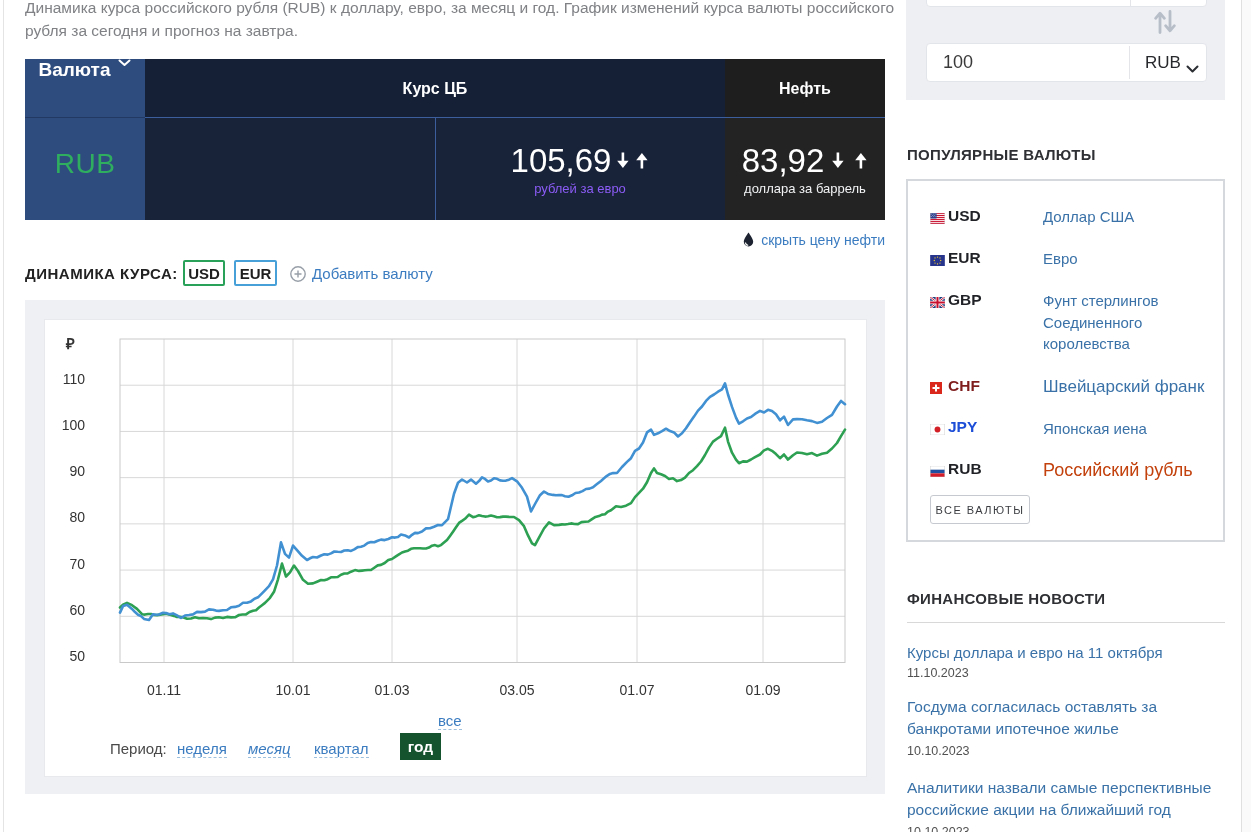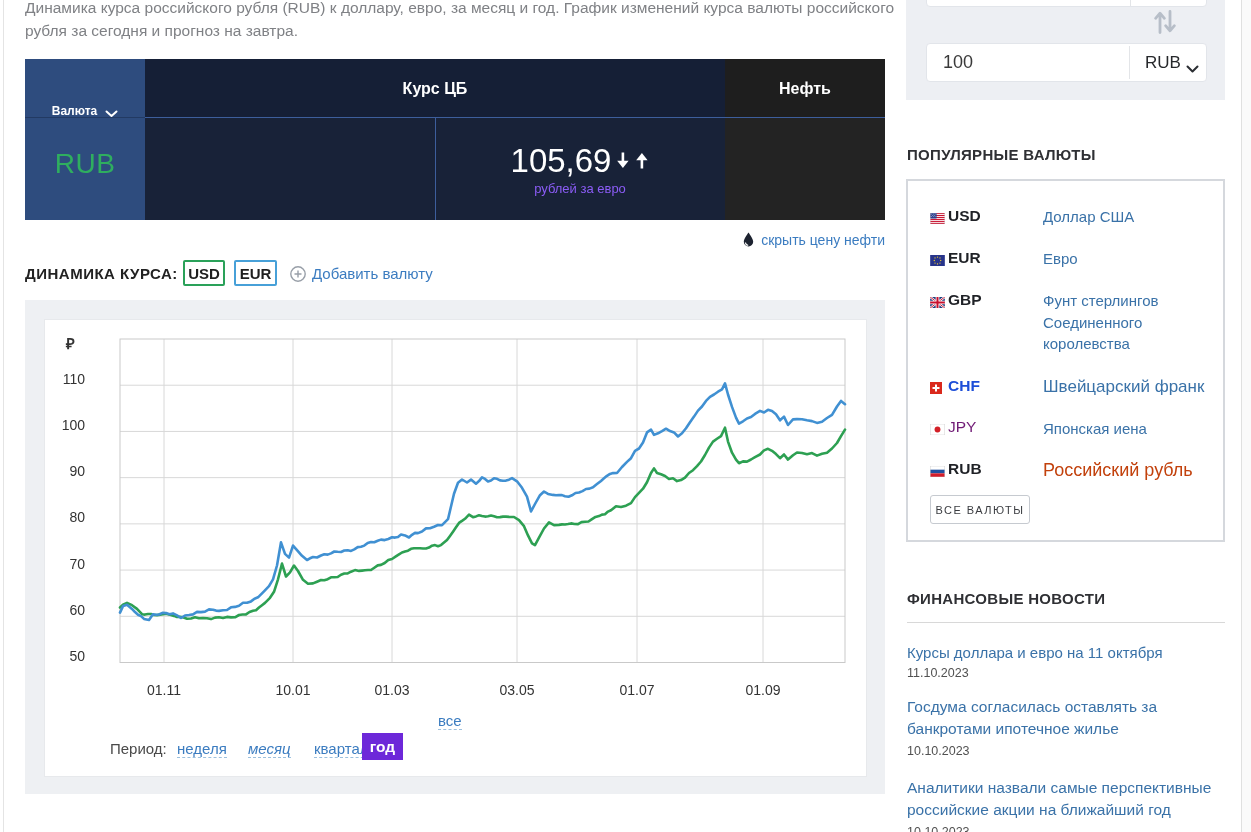--- a/index.html
+++ b/index.html
@@ -16,38 +16,49 @@
 <div class="abs" style="left:25px;top:59px;width:860px;height:161px;">
   <div class="abs" style="left:0;top:0;width:120px;height:59px;background:#2e4c7e;border-bottom:1px solid #24407033;"></div>
   <div class="abs" style="left:120px;top:0;width:580px;height:59px;background:#151f36;"></div>
   <div class="abs" style="left:700px;top:0;width:160px;height:59px;background:#1e1e1e;"></div>
   <div class="abs" style="left:0;top:58px;width:120px;height:1px;background:#223a63;"></div>
   <div class="abs" style="left:120px;top:58px;width:740px;height:1px;background:#3d5e9c;"></div>
   <div class="abs" style="left:0;top:59px;width:120px;height:102px;background:#2e4c7e;"></div>
   <div class="abs" style="left:120px;top:59px;width:580px;height:102px;background:#182238;"></div>
   <div class="abs" style="left:410px;top:59px;width:1px;height:102px;background:#3d5e9c;"></div>
   <div class="abs" style="left:700px;top:59px;width:160px;height:102px;background:#232323;"></div>
-  <div class="abs" style="left:0;top:0;width:120px;height:59px;display:flex;align-items:flex-end;justify-content:center;color:#fff;font-size:12px;font-weight:bold;">Валюта<svg width="13" height="8" viewBox="0 0 13 8" style="margin-left:8px;vertical-align:1px;">
+  <div class="abs" style="left:0;top:0;width:120px;height:59px;display:flex;align-items:flex-start;justify-content:center;color:#fff;font-size:19px;font-weight:bold;">Валюта<svg width="13" height="8" viewBox="0 0 13 8" style="margin-left:8px;vertical-align:1px;">
         <path d="M1.5 1.5 L6.5 6 L11.5 1.5" fill="none" stroke="#fff" stroke-width="2" stroke-linecap="round" stroke-linejoin="round"></path>
       </svg></div>
   <div class="abs" style="left:120px;top:0;width:580px;height:59px;display:flex;align-items:center;justify-content:center;color:#fff;font-size:16px;font-weight:bold;">Курс ЦБ</div>
   <div class="abs" style="left:700px;top:0;width:160px;height:59px;display:flex;align-items:center;justify-content:center;color:#fff;font-size:16px;font-weight:bold;">Нефть</div>
   <div class="abs" style="left:0;top:59px;width:120px;height:102px;display:flex;align-items:center;justify-content:center;color:#2fae5f;font-size:28px;letter-spacing:0.5px;">
       <span style="margin-top:-10px;">RUB</span>
     </div>
   <div class="abs" style="left:410px;top:59px;width:290px;height:102px;text-align:center;color:#fff;">
     <div style="margin-top:24px;font-size:33px;">105,69<svg width="33" height="17" viewBox="0 0 33 17" style="margin-left:5px;vertical-align:3px;">
           <g fill="#fff">
             <rect x="5.6" y="0.5" width="2.6" height="10"></rect>
             <path d="M1.2 8.7 L12.6 8.7 L6.9 16 Z"></path>
             <rect x="24.6" y="6.5" width="2.6" height="10"></rect>
             <path d="M20.2 8.3 L31.6 8.3 L25.9 1 Z"></path>
           </g>
         </svg></div>
     <div style="font-size:13px;margin-top:1px;color:#8b5cf6;">рублей за евро</div>
+  </div>
+  <div class="abs" style="left:700px;top:59px;width:160px;height:102px;text-align:center;color:#fff;">
+    <div style="margin-top:24px;font-size:33px;">83,92<svg width="37" height="17" viewBox="0 0 37 17" style="margin-left:7px;vertical-align:3px;">
+          <g fill="#fff">
+            <rect x="5.6" y="0.5" width="2.6" height="10"></rect>
+            <path d="M1.2 8.7 L12.6 8.7 L6.9 16 Z"></path>
+            <rect x="28.6" y="6.5" width="2.6" height="10"></rect>
+            <path d="M24.2 8.3 L35.6 8.3 L29.9 1 Z"></path>
+          </g>
+        </svg></div>
+    <div style="font-size:13px;margin-top:1px;color:#f2f3f5;">доллара за баррель</div>
   </div>
 </div>
 
 <div class="abs" style="left:25px;top:232px;width:860px;text-align:right;font-size:14px;color:#3b7cc0;"><svg width="11" height="15" viewBox="0 0 11 15" style="vertical-align:-2px;margin-right:7px;">
       <path d="M5.5 0.5 C5.5 0.5 0.8 6.8 0.8 9.8 A4.7 4.7 0 0 0 10.2 9.8 C10.2 6.8 5.5 0.5 5.5 0.5 Z M3 10.5 A2.6 2.6 0 0 0 5.2 12.8 L5.2 14 A4 4 0 0 1 1.8 10.5 Z" fill="#1d2330"></path>
     </svg>скрыть цену нефти</div>
 
 <div class="abs" style="left:25px;top:265px;font-size:15px;font-weight:bold;letter-spacing:0.5px;color:#222;">ДИНАМИКА КУРСА:</div>
 <div class="abs" style="left:183px;top:260px;width:42px;height:26px;border:2px solid #2aa159;border-radius:2px;display:flex;align-items:center;justify-content:center;font-size:15px;font-weight:bold;color:#1f1f1f;">USD</div>
 <div class="abs" style="left:234px;top:260px;width:43px;height:26px;border:2px solid #47a0d8;border-radius:2px;display:flex;align-items:center;justify-content:center;font-size:15px;font-weight:bold;color:#1f1f1f;">EUR</div>
@@ -87,21 +98,21 @@
 <text x="592.0" y="375" text-anchor="middle" font-size="14" fill="#333">01.07</text>
 <text x="718.0" y="375" text-anchor="middle" font-size="14" fill="#333">01.09</text>
 <path d="M75.0 287.5 L78.0 284.7 L82.0 282.8 L87.0 285.2 L92.0 288.9 L97.0 294.2 L100.0 294.6 L103.0 294.0 L106.0 294.0 L109.0 295.0 L112.0 295.1 L115.0 294.6 L118.0 294.3 L121.0 293.8 L126.0 295.0 L129.0 295.9 L132.0 297.0 L135.0 296.9 L138.0 297.2 L142.0 298.7 L146.0 298.5 L150.0 297.2 L154.0 298.3 L158.0 298.1 L162.0 298.2 L166.0 299.1 L170.0 297.6 L174.0 297.2 L178.0 298.0 L182.0 296.9 L186.0 297.4 L190.0 297.3 L194.0 295.0 L197.5 294.5 L201.0 294.4 L204.5 292.0 L208.0 290.7 L211.0 290.2 L214.0 287.5 L217.0 285.2 L220.0 282.9 L225.0 277.8 L229.0 271.8 L233.0 259.3 L237.0 243.6 L241.0 256.5 L245.0 252.4 L249.0 245.5 L253.0 251.0 L258.0 259.8 L263.0 263.7 L268.0 263.4 L272.0 261.7 L276.0 260.0 L279.3 260.3 L282.7 259.2 L286.0 257.3 L289.3 257.3 L292.7 257.0 L296.0 254.7 L299.3 253.5 L302.7 253.4 L306.0 251.7 L310.0 250.1 L314.0 250.9 L317.0 250.6 L320.0 250.3 L323.0 250.0 L326.0 250.0 L329.3 247.7 L332.7 245.4 L336.0 244.9 L339.7 243.0 L343.3 239.9 L347.0 239.0 L350.5 236.7 L354.0 234.4 L357.0 232.5 L360.0 231.5 L363.0 230.7 L366.0 228.8 L369.0 228.2 L372.0 228.2 L375.0 228.2 L378.0 228.5 L381.0 228.5 L384.0 227.6 L387.0 225.7 L390.0 225.1 L393.0 226.3 L396.0 225.1 L399.0 222.6 L402.0 220.0 L405.0 215.9 L408.0 211.7 L411.0 207.3 L414.0 202.9 L417.0 200.9 L420.0 198.8 L424.0 194.6 L428.0 197.2 L431.0 196.4 L434.0 195.3 L437.0 196.0 L440.0 196.6 L443.0 196.2 L446.0 195.6 L449.0 196.2 L452.0 197.2 L455.0 197.1 L458.0 196.6 L461.0 196.6 L464.0 196.9 L469.0 197.0 L474.0 200.2 L479.0 206.2 L483.0 215.4 L487.0 223.3 L490.0 225.1 L494.0 217.7 L499.0 208.5 L504.0 202.4 L509.0 205.1 L514.0 204.9 L517.0 204.4 L520.0 204.5 L523.0 204.0 L526.0 203.4 L529.5 204.0 L533.0 204.1 L536.5 202.1 L540.0 201.8 L543.5 201.5 L547.0 199.1 L550.5 196.9 L554.0 196.1 L557.0 194.6 L560.0 194.2 L563.0 191.6 L566.0 190.3 L571.0 186.3 L576.0 187.0 L581.0 185.7 L586.0 183.1 L590.0 177.1 L594.0 172.9 L598.0 168.7 L602.0 162.3 L606.0 153.0 L609.0 148.4 L612.0 153.0 L616.0 154.3 L620.0 156.0 L624.0 159.0 L628.0 158.3 L632.0 161.1 L636.0 160.1 L640.0 157.6 L644.0 153.0 L648.0 150.2 L652.0 146.1 L656.0 141.5 L660.0 135.0 L664.0 127.6 L668.0 121.6 L672.0 118.8 L676.0 116.1 L680.0 107.7 L683.0 121.6 L687.0 132.7 L691.0 139.6 L694.0 143.2 L698.0 141.4 L702.0 141.6 L706.0 139.5 L710.0 137.1 L715.0 134.5 L719.0 130.4 L723.0 128.8 L727.0 130.8 L731.0 134.1 L735.0 138.2 L739.0 134.5 L743.0 139.6 L748.0 135.3 L752.0 132.5 L757.0 133.0 L762.0 134.2 L767.0 133.1 L772.0 135.6 L777.0 133.8 L782.0 132.7 L787.0 128.5 L792.0 123.0 L796.0 116.1 L800.0 109.6" fill="none" stroke="#2da052" stroke-width="2.6" stroke-linejoin="round" stroke-linecap="round"></path>
 <path d="M75.0 292.6 L78.0 286.1 L82.0 284.7 L87.0 288.9 L90.0 292.1 L93.0 294.7 L96.0 296.1 L99.0 298.9 L104.0 300.0 L108.0 294.2 L111.0 294.8 L114.0 294.5 L117.5 292.8 L121.0 293.1 L124.5 294.3 L128.0 293.4 L132.0 295.4 L136.0 298.0 L140.0 295.5 L144.0 295.0 L148.0 294.4 L152.0 291.9 L156.0 292.1 L160.0 291.6 L164.0 289.4 L168.0 289.7 L171.0 290.6 L174.0 290.9 L178.0 290.2 L182.0 290.0 L186.0 287.3 L190.0 286.9 L194.0 285.7 L198.0 282.8 L202.0 282.8 L206.0 281.4 L209.5 278.7 L213.0 277.3 L216.0 274.3 L219.0 271.3 L224.0 266.2 L228.0 259.3 L232.0 245.5 L236.0 222.3 L240.0 233.9 L244.0 237.6 L248.0 225.6 L252.0 230.2 L257.0 235.8 L262.0 240.0 L265.0 238.3 L268.0 237.0 L272.0 237.5 L276.0 235.5 L279.3 234.3 L282.7 234.6 L286.0 233.4 L289.3 231.5 L292.7 231.8 L296.0 232.0 L299.3 230.5 L302.7 230.2 L306.0 230.9 L309.3 229.3 L312.7 227.1 L316.0 226.8 L319.3 225.6 L322.7 222.9 L326.0 222.0 L329.3 222.3 L332.7 220.8 L336.0 219.6 L339.7 220.1 L343.3 219.0 L347.0 217.3 L350.0 217.6 L353.0 217.0 L356.0 214.6 L360.0 215.4 L364.0 217.5 L367.0 214.8 L370.0 212.9 L373.0 213.1 L377.0 211.5 L381.0 208.4 L385.0 208.3 L389.0 206.8 L393.0 205.0 L397.0 205.2 L400.0 202.2 L403.0 199.2 L406.0 186.5 L409.0 173.8 L413.0 162.7 L417.0 159.5 L422.0 162.5 L426.0 159.6 L431.0 163.7 L434.0 161.1 L437.0 157.4 L440.0 158.9 L443.0 161.5 L446.0 160.5 L449.0 158.2 L452.0 158.8 L455.0 160.4 L458.0 160.7 L461.0 160.6 L464.0 159.7 L467.0 158.1 L472.0 161.3 L477.0 167.8 L482.0 176.6 L486.0 191.4 L490.0 184.0 L495.0 175.2 L499.0 171.5 L503.0 173.9 L508.0 174.9 L511.0 175.3 L514.0 175.0 L517.0 175.1 L520.0 176.2 L523.5 176.8 L527.0 175.3 L530.5 173.0 L534.0 172.5 L537.5 171.1 L541.0 169.0 L544.5 168.6 L548.0 167.3 L552.0 164.1 L556.0 160.9 L559.0 158.3 L562.0 155.8 L565.0 153.9 L568.0 153.1 L572.0 153.0 L577.0 147.0 L582.0 141.9 L586.0 138.2 L590.0 130.8 L594.0 128.5 L598.0 122.5 L602.0 112.4 L606.0 109.6 L609.0 114.9 L613.0 113.3 L617.0 111.1 L621.0 108.7 L625.0 111.1 L629.0 112.4 L633.0 116.5 L637.0 113.3 L641.0 108.2 L645.0 102.2 L649.0 96.6 L653.0 90.6 L657.0 86.5 L661.0 80.9 L665.0 76.8 L669.0 74.5 L673.0 71.7 L677.0 69.4 L680.0 63.4 L683.0 74.5 L687.0 86.9 L691.0 97.6 L694.0 103.6 L698.0 101.3 L702.0 98.5 L706.0 97.1 L710.0 93.9 L715.0 90.9 L719.0 92.5 L723.0 89.8 L727.0 91.1 L731.0 94.3 L735.0 100.3 L739.0 96.6 L743.0 105.0 L748.0 99.4 L752.0 99.1 L757.0 99.2 L762.0 100.3 L767.0 101.1 L772.0 102.9 L777.0 101.7 L782.0 98.0 L787.0 94.8 L792.0 86.5 L796.0 80.9 L800.0 84.2" fill="none" stroke="#4090d2" stroke-width="2.6" stroke-linejoin="round" stroke-linecap="round"></path>
 </svg>
 </div>
 <div class="abs" style="left:110px;top:740px;font-size:15px;color:#4a4a4a;">Период:</div>
 <a class="abs" style="left:177px;top:740px;font-size:15px;color:#3b7cc0;border-bottom:1px dashed #9cc0de;">неделя</a>
 <a class="abs" style="left:248px;top:740px;font-size:15px;color:#3b7cc0;border-bottom:1px dashed #9cc0de;font-style:italic;">месяц</a>
 <a class="abs" style="left:314px;top:740px;font-size:15px;color:#3b7cc0;border-bottom:1px dashed #9cc0de;">квартал</a>
-<div class="abs" style="left:362px;top:733px;width:41px;height:27px;background:#6d28d9;color:#fff;font-size:15.5px;font-weight:bold;display:flex;align-items:center;justify-content:center;">год</div>
+<div class="abs" style="left:400px;top:733px;width:41px;height:27px;background:#14532d;color:#fff;font-size:15.5px;font-weight:bold;display:flex;align-items:center;justify-content:center;">год</div>
 <a class="abs" style="left:438px;top:712px;font-size:15px;color:#3b7cc0;border-bottom:1px dashed #9cc0de;">все</a>
 
 <div class="abs" style="left:906px;top:-62px;width:319px;height:162px;background:#edeff3;"></div>
 <div class="abs" style="left:926px;top:-34px;width:281px;height:41px;background:#fff;border:1px solid #e2e5ea;border-radius:4px;"></div>
 <div class="abs" style="left:1130px;top:-30px;width:1px;height:36px;background:#e3e5e8;"></div>
 <div class="abs" style="left:1152px;top:10px;"><svg width="26" height="24" viewBox="0 0 26 24">
       <g stroke="#b7bec8" stroke-width="2.8" fill="none" stroke-linecap="round" stroke-linejoin="round">
         <path d="M8 22.5 V3.5 M3.6 8.3 L8 3.2 L12.4 8.3"></path>
         <path d="M18 1.5 V20.5 M13.6 15.7 L18 20.8 L22.4 15.7"></path>
       </g>
@@ -164,27 +175,27 @@
           <path d="M8 0 V12 M0 6 H16" stroke="#fff" stroke-width="4"></path>
           <path d="M8 0 V12 M0 6 H16" stroke="#c8102e" stroke-width="2.2"></path>
         </svg></div>
 <div style="position:absolute;left:40px;top:109.5px;font-weight:bold;font-size:15.5px;color:#1f2126;">GBP</div>
 <div style="position:absolute;left:135px;top:109.0px;font-size:15px;line-height:21.5px;color:#3a72a8;">Фунт стерлингов<br>Соединенного<br>королевства</div>
 <div style="position:absolute;left:22px;top:198.5px;"><svg width="12" height="12" viewBox="0 0 12 12">
           <rect width="12" height="12" fill="#da291c"></rect>
           <rect x="5" y="2.5" width="2" height="7" fill="#fff"></rect>
           <rect x="2.5" y="5" width="7" height="2" fill="#fff"></rect>
         </svg></div>
-<div style="position:absolute;left:40px;top:195.5px;font-weight:bold;font-size:15.5px;color:#1d4ed8;">CHF</div>
+<div style="position:absolute;left:40px;top:195.5px;font-weight:bold;font-size:15.5px;color:#7f1d1d;">CHF</div>
 <div style="position:absolute;left:135px;top:195.0px;font-size:17px;line-height:21.5px;color:#3a72a8;">Швейцарский франк</div>
 <div style="position:absolute;left:22px;top:240.0px;"><svg width="15" height="11" viewBox="0 0 16 12">
           <rect width="16" height="12" fill="#fff" stroke="#ccc" stroke-width="0.6"></rect>
           <circle cx="8" cy="6" r="3.2" fill="#d32027"></circle>
         </svg></div>
-<div style="position:absolute;left:40px;top:237.0px;font-weight:normal;font-size:15.5px;color:#701a75;">JPY</div>
+<div style="position:absolute;left:40px;top:237.0px;font-weight:bold;font-size:15.5px;color:#1d4ed8;">JPY</div>
 <div style="position:absolute;left:135px;top:236.5px;font-size:15px;line-height:21.5px;color:#3a72a8;">Японская иена</div>
 <div style="position:absolute;left:22px;top:282.0px;"><svg width="15" height="11" viewBox="0 0 16 12">
           <rect width="16" height="4" fill="#fff"></rect>
           <rect y="4" width="16" height="4" fill="#1f4fa0"></rect>
           <rect y="8" width="16" height="4" fill="#d31d2b"></rect>
           <rect width="16" height="12" fill="none" stroke="#ccc" stroke-width="0.6"></rect>
         </svg></div>
 <div style="position:absolute;left:40px;top:279.0px;font-weight:bold;font-size:15.5px;color:#1f2126;">RUB</div>
 <div style="position:absolute;left:135px;top:278.5px;font-size:18px;line-height:21.5px;color:#c2410c;">Российский рубль</div>
 <div style="position:absolute;left:22px;top:314px;width:100px;height:29px;border:1px solid #c6cad0;border-radius:3px;display:flex;align-items:center;justify-content:center;font-size:11px;letter-spacing:1.5px;color:#3a3c40;">ВСЕ ВАЛЮТЫ</div>

